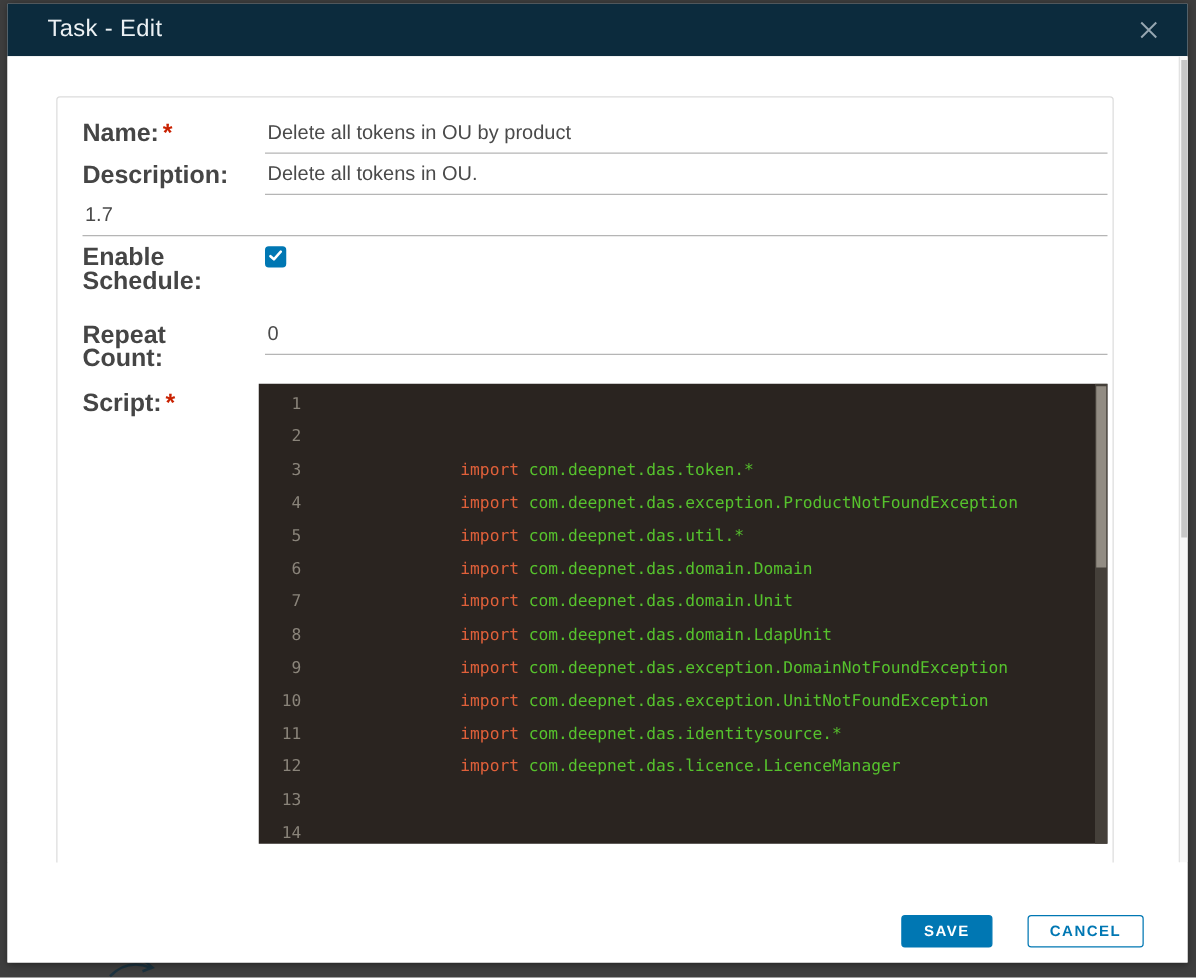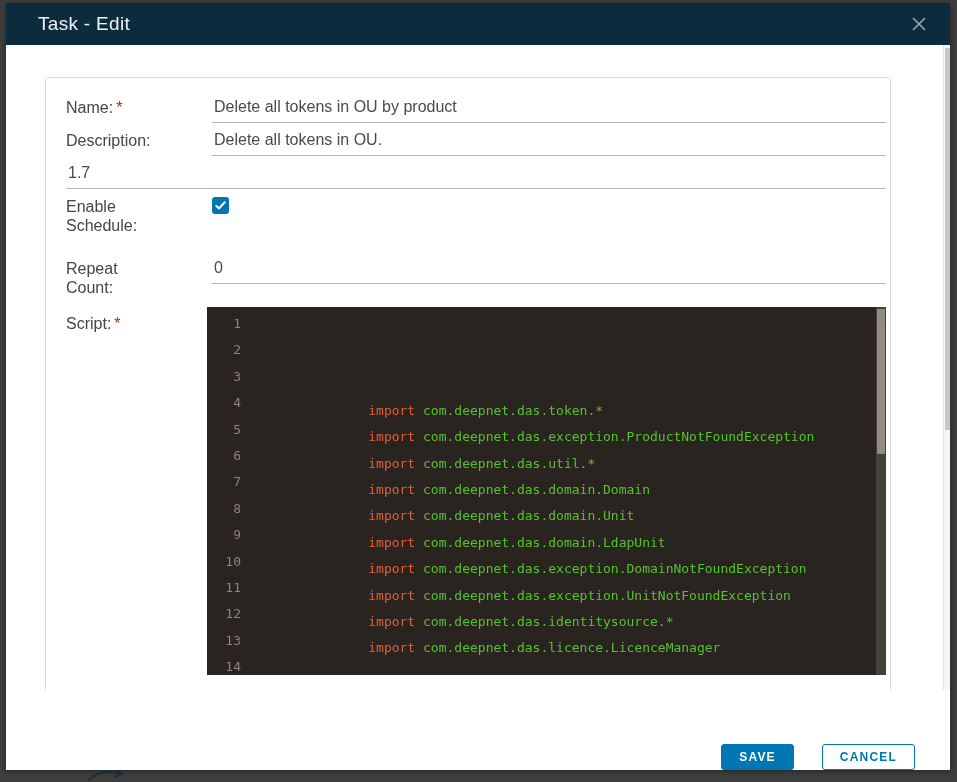--- a/index.html
+++ b/index.html
@@ -39,21 +39,21 @@
   
   .card {
     position:absolute; left:39px; top:32px; width:846px;
     border:1px solid #dcdcdc; border-radius:3px;
     padding:13px 4px 60px 20px; background:#fff;
   }
   .form-row { display:flex; align-items:flex-start; }
   .form-row.underlined { min-height:33px; }
   .flabel {
     width:146px; flex:0 0 146px; padding:7px 46px 0 0;
-    font-size:16px; color:#454545; line-height:19px;
+    font-size:20px; color:#454545; line-height:19px;font-weight:bold;
   }
   .req { color:var(--required); margin-left:3px; }
   .fvalue { flex:1; position:relative; }
   .fvalue input[type=text] {
     width:100%; border:none; border-bottom:1px solid #b5b5b5; outline:none;
     font-family:"Liberation Sans", sans-serif; font-size:16px; color:#4a4a4a;
     padding:7px 2px 6px 2px; background:transparent; border-radius:0;
   }
   .row-schedule { margin-top:2px; }
   .row-schedule .fvalue input[type=text] { padding-top:14px; padding-bottom:12px; }
@@ -76,35 +76,35 @@
   .editor {
     position:relative; margin-left:-5px; width:679px; height:368px;
     background:var(--ed-bg); overflow:hidden; cursor:text;
     font-family:"DejaVu Sans Mono", monospace; font-size:13px;
   }
   .ed-lines { padding-top:4px; }
   .ed-line { display:flex; height:26.4px; line-height:26.4px; white-space:pre; }
   .ed-ln {
     flex:0 0 34px; text-align:right; color:var(--ed-ln); user-select:none;
   }
-  .ed-code { padding-left:2px; color:var(--ed-plain);margin-top:34px; }
+  .ed-code { padding-left:2px; color:var(--ed-plain); }
   .tk-k { color:var(--ed-keyword); }
   .tk-g { color:var(--ed-ident); }
   .tk-p { color:var(--ed-plain); }
   .ed-scrollbar {
     position:absolute; top:0; right:0; width:10px; height:100%;
     background:#45403a;
   }
   .ed-scrollbar .thumb {
     position:absolute; top:2px; left:1px; width:8px; height:145px; background:#928c83;
   }
   
   .modal-footer {
     flex:1; background:#fff; display:flex; justify-content:flex-end;
-    align-items:flex-end; padding:29px 35px 0 0; gap:28px;
+    align-items:center; padding:29px 35px 0 0; gap:28px;
   }
   .btn {
     height:26px; border-radius:3px; font-family:"Liberation Sans", sans-serif;
     font-size:12px; font-weight:700; letter-spacing:1.2px; cursor:pointer;
     padding:0 17px; display:flex; align-items:center;
   }
   .btn-primary { background:var(--accent); color:#fff; border:1px solid var(--accent); }
   .btn-outline { background:#fff; color:var(--accent); border:1px solid var(--accent); }
   
   .backdrop-artifact { position:absolute; left:86px; top:766px; opacity:.85; }

